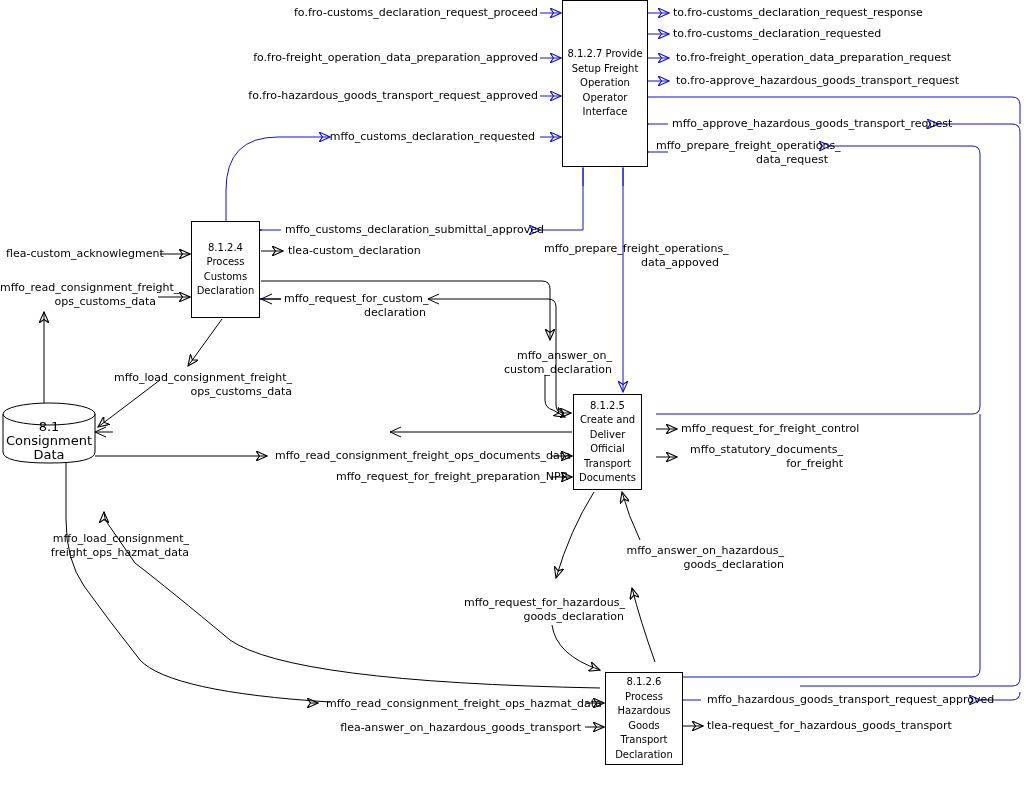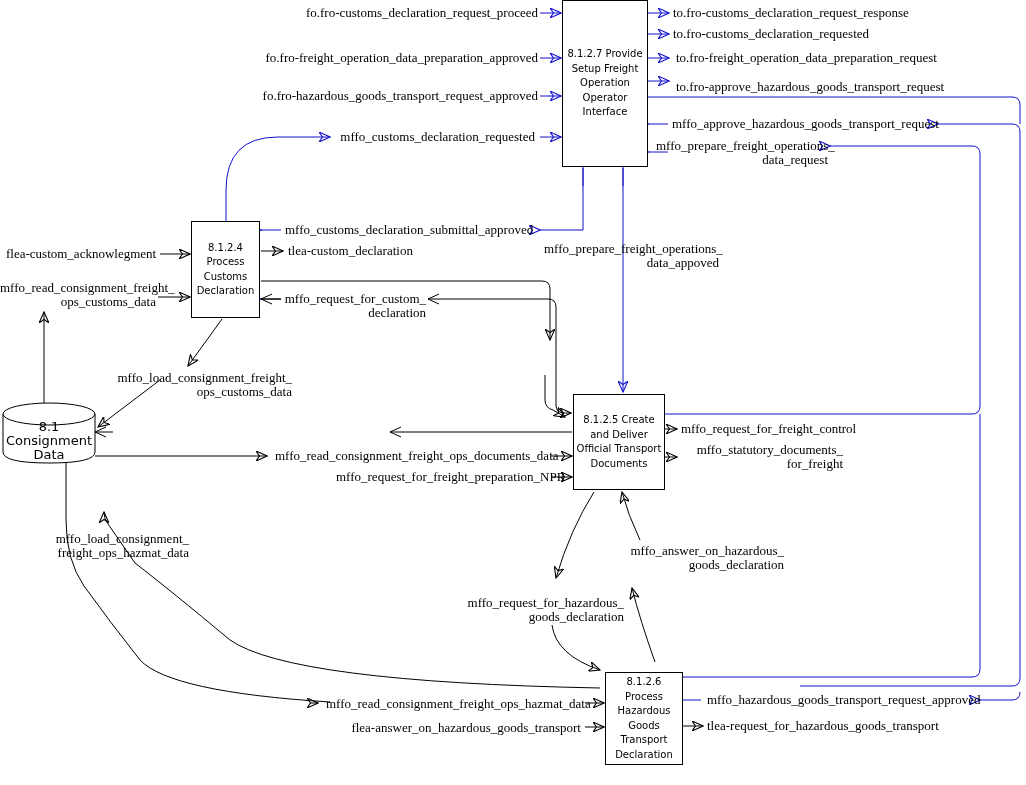--- a/index.html
+++ b/index.html
@@ -3,21 +3,21 @@
 <meta charset="utf-8">
 <title>Data Flow Diagram</title>
 <style>
   html,body{margin:0;padding:0;background:#ffffff;}
   body{font-family:"DejaVu Sans", sans-serif;}
   #canvas{position:relative;width:1026px;height:785px;background:#fff;overflow:hidden;}
   svg.layer{position:absolute;left:0;top:0;width:1026px;height:785px;}
   .proc{position:absolute;border:1px solid #000;background:#fff;
         display:flex;align-items:center;justify-content:center;text-align:center;
         font-size:10px;line-height:14.5px;color:#000;box-sizing:border-box;padding:2px;}
-  .lbl{position:absolute;font-size:13px;line-height:13.5px;color:#000;white-space:pre;font-family:Liberation Serif, serif;}
+  .lbl{position:absolute;font-size:11px;line-height:13.5px;color:#000;white-space:pre;}
   .lbl.c{text-align:right;}
   .lbl.r{text-align:right;}
   .store-lbl{position:absolute;font-size:13px;line-height:14px;text-align:center;color:#000;}
 </style>
 </head>
 <body>
 
 <div id="canvas">
 
   <svg class="layer" viewBox="0 0 1026 785">
@@ -129,58 +129,60 @@
   </svg>
 
   <div class="proc" style="left:562px;top:0px;width:86px;height:167px;">
     <span>8.1.2.7 Provide Setup Freight Operation Operator Interface</span>
   </div>
 
   <div class="proc" style="left:191px;top:221px;width:69px;height:97px;">
     <span>8.1.2.4 Process Customs Declaration</span>
   </div>
 
-  <div class="proc" style="left:573px;top:394px;width:92px;height:96px;">
+  <div class="proc" style="left:573px;top:394px;width:69px;height:96px;">
     <span>8.1.2.5 Create and Deliver Official Transport Documents</span>
   </div>
 
   <div class="proc" style="left:605px;top:672px;width:78px;height:93px;">
     <span>8.1.2.6 Process Hazardous Goods Transport Declaration</span>
   </div>
 
   <div class="store-lbl" style="left:2px;top:420px;width:94px;">
     <span>8.1 Consignment Data</span>
   </div>
 
   <div class="lbl r" style="left:200px;top:6px;width:338px;">fo.fro-customs_declaration_request_proceed</div>
   <div class="lbl r" style="left:200px;top:51px;width:338px;">fo.fro-freight_operation_data_preparation_approved</div>
   <div class="lbl r" style="left:200px;top:89px;width:338px;">fo.fro-hazardous_goods_transport_request_approved</div>
   <div class="lbl r" style="left:200px;top:130px;width:335px;">mffo_customs_declaration_requested</div>
 
   <div class="lbl" style="left:673px;top:6px;">to.fro-customs_declaration_request_response</div>
   <div class="lbl" style="left:673px;top:27px;">to.fro-customs_declaration_requested</div>
   <div class="lbl" style="left:676px;top:51px;">to.fro-freight_operation_data_preparation_request</div>
-  <div class="lbl" style="left:676px;top:74px;margin-top:6px;">to.fro-approve_hazardous_goods_transport_request</div>
+  <div class="lbl" style="left:676px;top:74px;">to.fro-approve_hazardous_goods_transport_request</div>
 
   <div class="lbl" style="left:672px;top:117px;">mffo_approve_hazardous_goods_transport_request</div>
   <div class="lbl c" style="left:656px;top:139px;width:172px;">mffo_prepare_freight_operations_
 data_request</div>
 
   <div class="lbl" style="left:285px;top:223px;">mffo_customs_declaration_submittal_approved</div>
   <div class="lbl r" style="left:6px;top:247px;width:150px;">flea-custom_acknowlegment</div>
   <div class="lbl" style="left:288px;top:244px;">tlea-custom_declaration</div>
   <div class="lbl c" style="left:0px;top:281px;width:156px;">mffo_read_consignment_freight_
 ops_customs_data</div>
   <div class="lbl c" style="left:284px;top:292px;width:142px;">mffo_request_for_custom_
 declaration</div>
   <div class="lbl c" style="left:105px;top:371px;width:187px;">mffo_load_consignment_freight_
 ops_customs_data</div>
 
   <div class="lbl c" style="left:544px;top:242px;width:175px;">mffo_prepare_freight_operations_
 data_appoved</div>
+  <div class="lbl c" style="left:492px;top:349px;width:120px;">mffo_answer_on_
+custom_declaration</div>
 
   <div class="lbl" style="left:275px;top:449px;">mffo_read_consignment_freight_ops_documents_data</div>
   <div class="lbl" style="left:336px;top:470px;">mffo_request_for_freight_preparation_NPR</div>
   <div class="lbl" style="left:681px;top:422px;">mffo_request_for_freight_control</div>
   <div class="lbl c" style="left:681px;top:443px;width:162px;">mffo_statutory_documents_
 for_freight</div>
 
   <div class="lbl c" style="left:50px;top:532px;width:139px;">mffo_load_consignment_
 freight_ops_hazmat_data</div>
   <div class="lbl c" style="left:464px;top:596px;width:160px;">mffo_request_for_hazardous_

